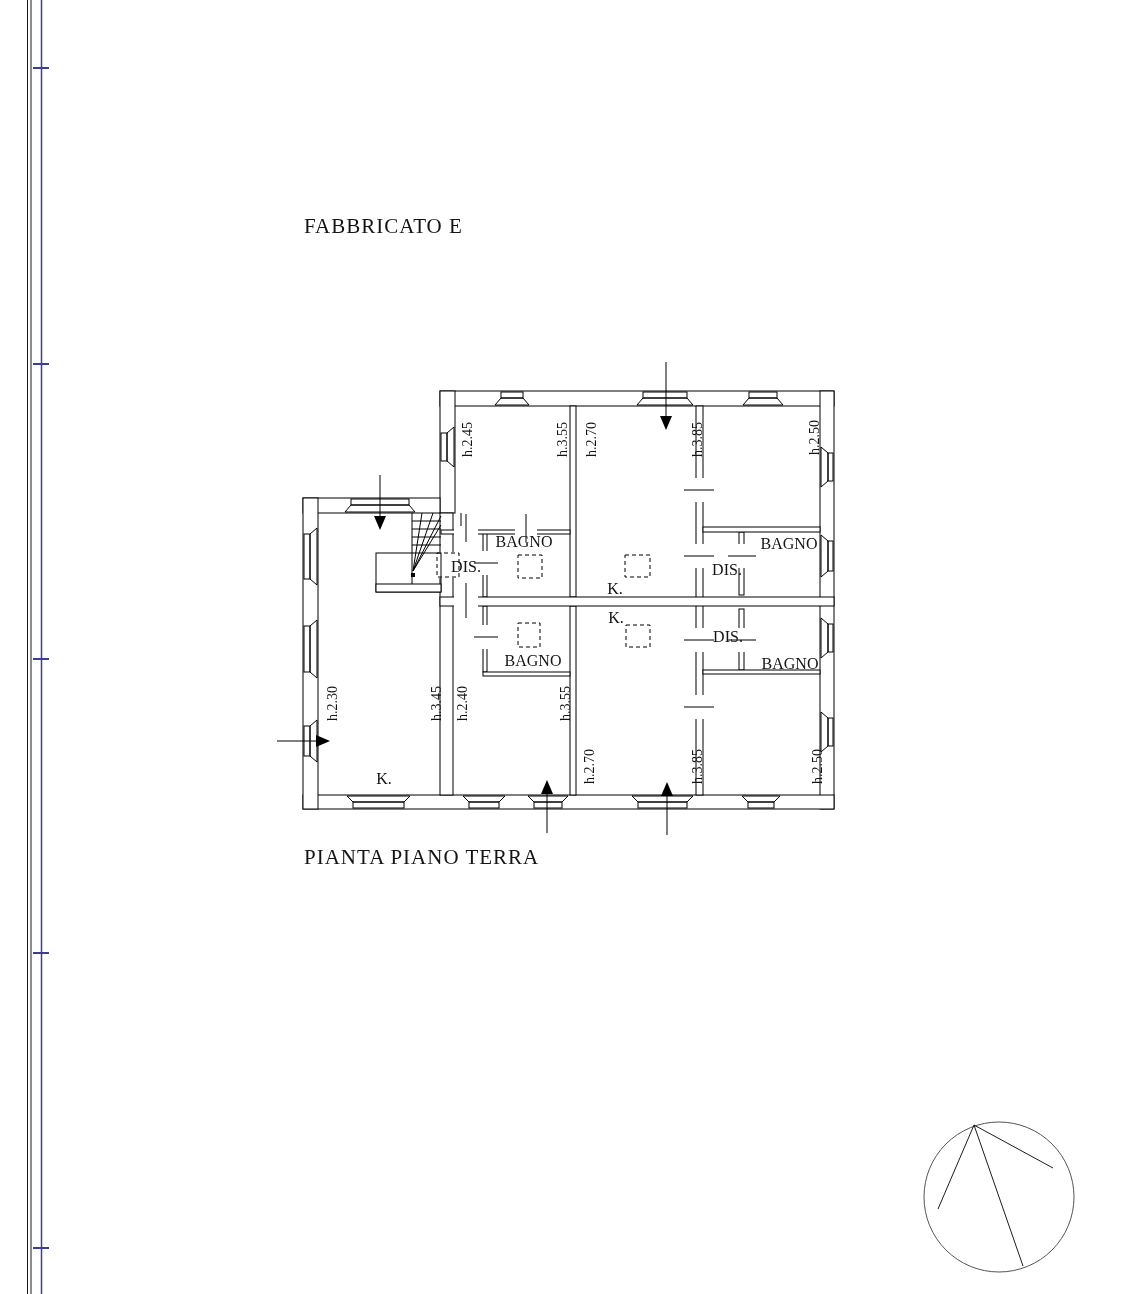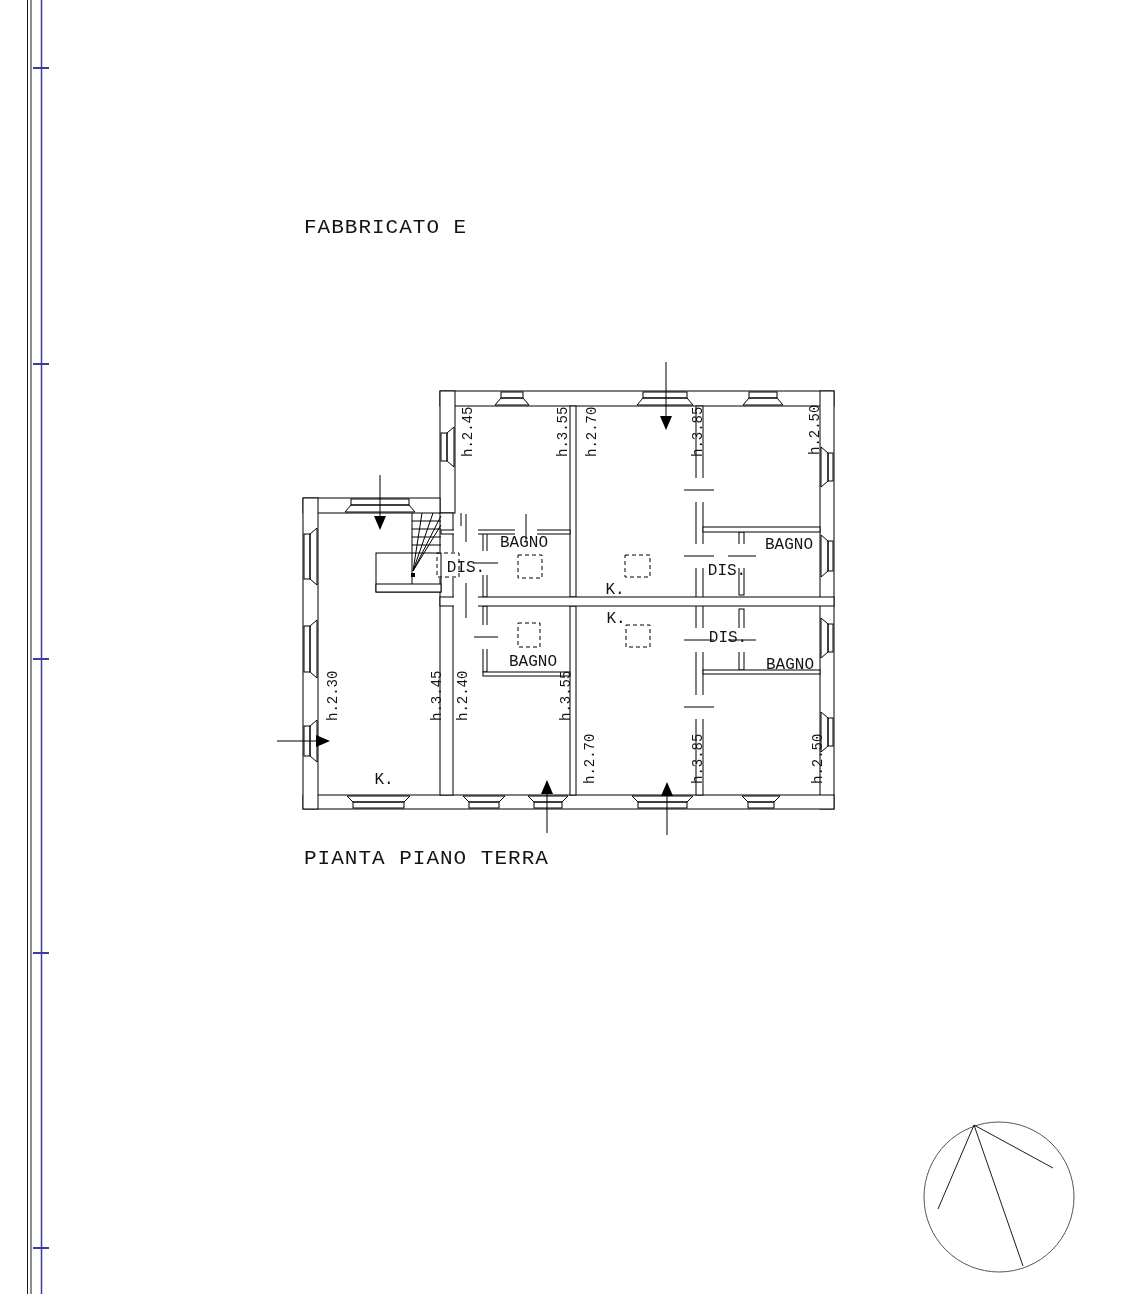--- a/index.html
+++ b/index.html
@@ -1,17 +1,17 @@
 <!DOCTYPE html>
 <html><head>
 <meta charset="utf-8">
 <style>
   html,body{margin:0;padding:0;background:#ffffff;}
   .stage{position:relative;width:1144px;height:1294px;background:#fff;overflow:hidden;
-         font-family:Liberation Mono, monospace;}
+         font-family:Liberation Serif, serif;}
   svg{display:block}
   .wall{fill:#ffffff;stroke:#000000;stroke-width:1;}
   .ln{stroke:#000000;stroke-width:1;fill:none;}
   .thin{stroke:#1c1c1c;stroke-width:1;fill:none;}
   .gap{fill:#ffffff;stroke:none;}
   .dash{stroke:#000000;stroke-width:1;fill:none;stroke-dasharray:4 3;}
   .arrowhead{fill:#000000;stroke:none;}
   .blue{stroke:#3c3c99;stroke-width:1.5;fill:none;}
   .bluetick{stroke:#3c3c99;stroke-width:2;fill:none;}
   .txt{fill:#141414;}

